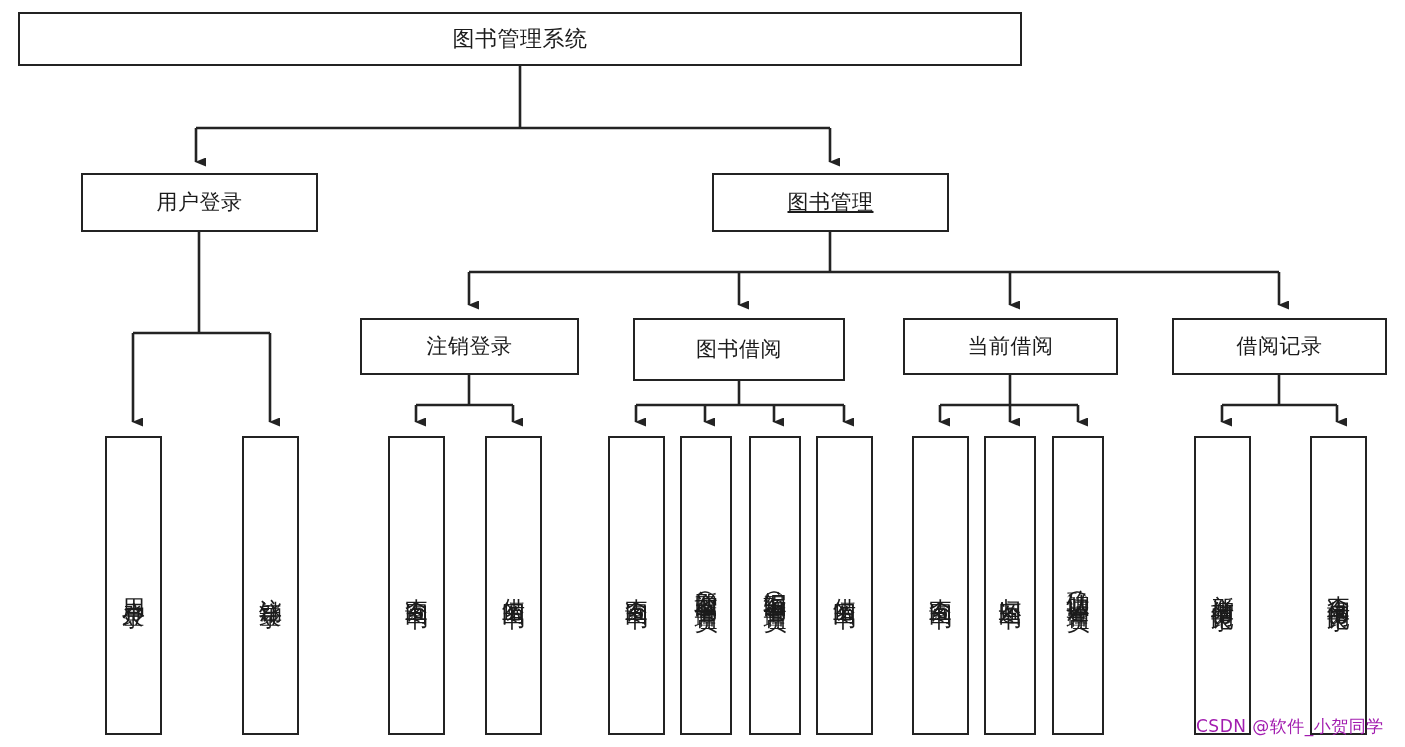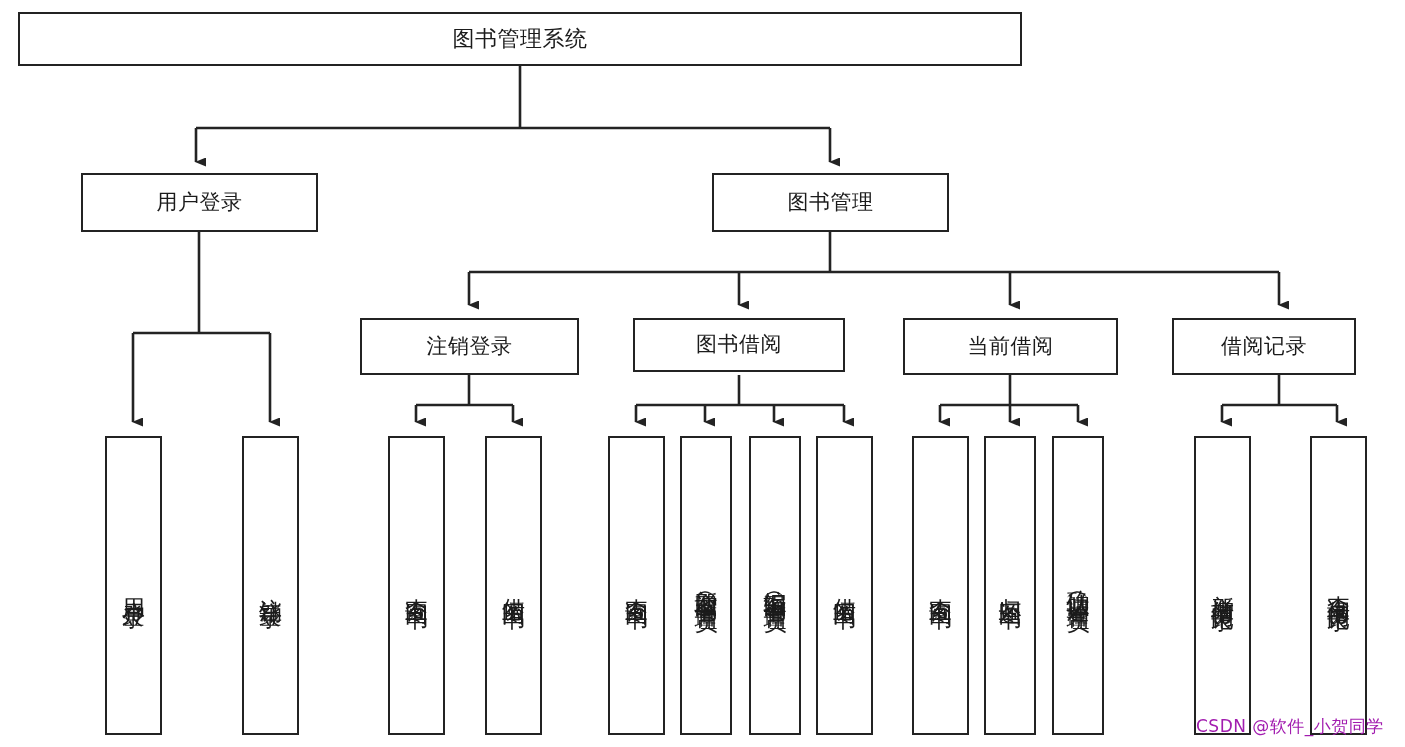--- a/index.html
+++ b/index.html
@@ -118,34 +118,34 @@
     </g>
   </svg>
 
   <div class="node root horiz" style="left:18px; top:12px; width:1004px; height:54px;">
     <span class="label">图书管理系统</span>
   </div>
 
   <div class="node horiz" style="left:81px; top:173px; width:237px; height:59px;">
     <span class="label">用户登录</span>
   </div>
-  <div class="node horiz" style="left:712px; top:173px; width:237px; height:59px;">
+  <div class="node horiz" style="left:712px; top:173px; width:237px; height:59px;text-decoration:underline;">
     <span class="label">图书管理</span>
   </div>
 
   <div class="node horiz" style="left:360px; top:318px; width:219px; height:57px;">
     <span class="label">注销登录</span>
   </div>
-  <div class="node horiz" style="left:633px; top:318px; width:212px; height:54px;">
+  <div class="node horiz" style="left:633px; top:318px; width:212px; height:63px;">
     <span class="label">图书借阅</span>
   </div>
   <div class="node horiz" style="left:903px; top:318px; width:215px; height:57px;">
     <span class="label">当前借阅</span>
   </div>
-  <div class="node horiz" style="left:1172px; top:318px; width:184px; height:57px;">
+  <div class="node horiz" style="left:1172px; top:318px; width:215px; height:57px;">
     <span class="label">借阅记录</span>
   </div>
 
   <div class="node vert" style="left:105px; top:436px; width:57px; height:299px;">
     <span class="label">用户登录</span>
   </div>
   <div class="node vert" style="left:242px; top:436px; width:57px; height:299px;">
     <span class="label">注销登录</span>
   </div>
 

